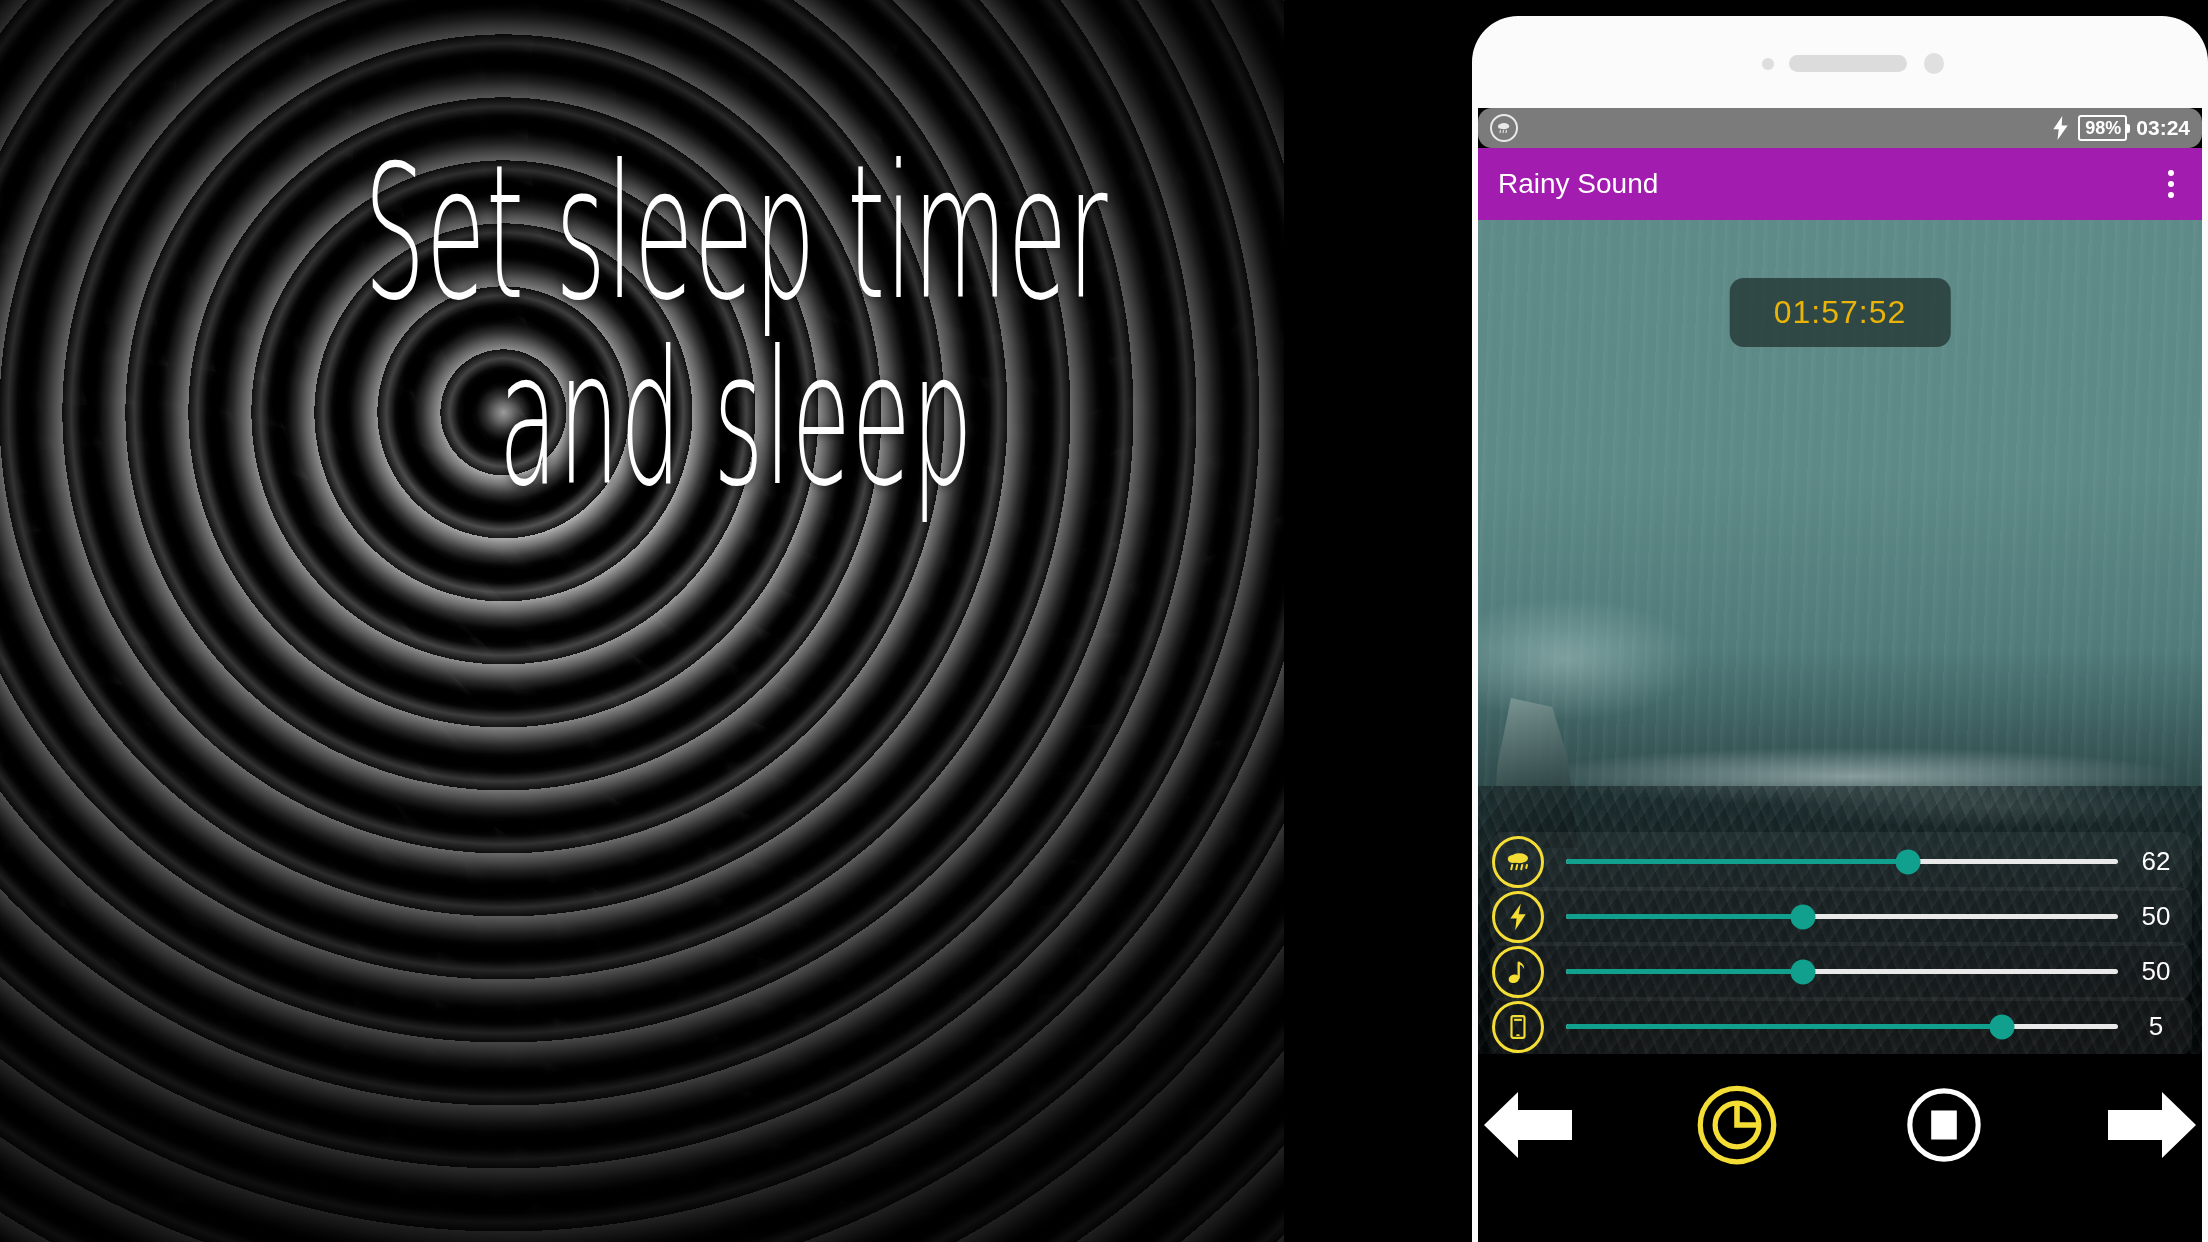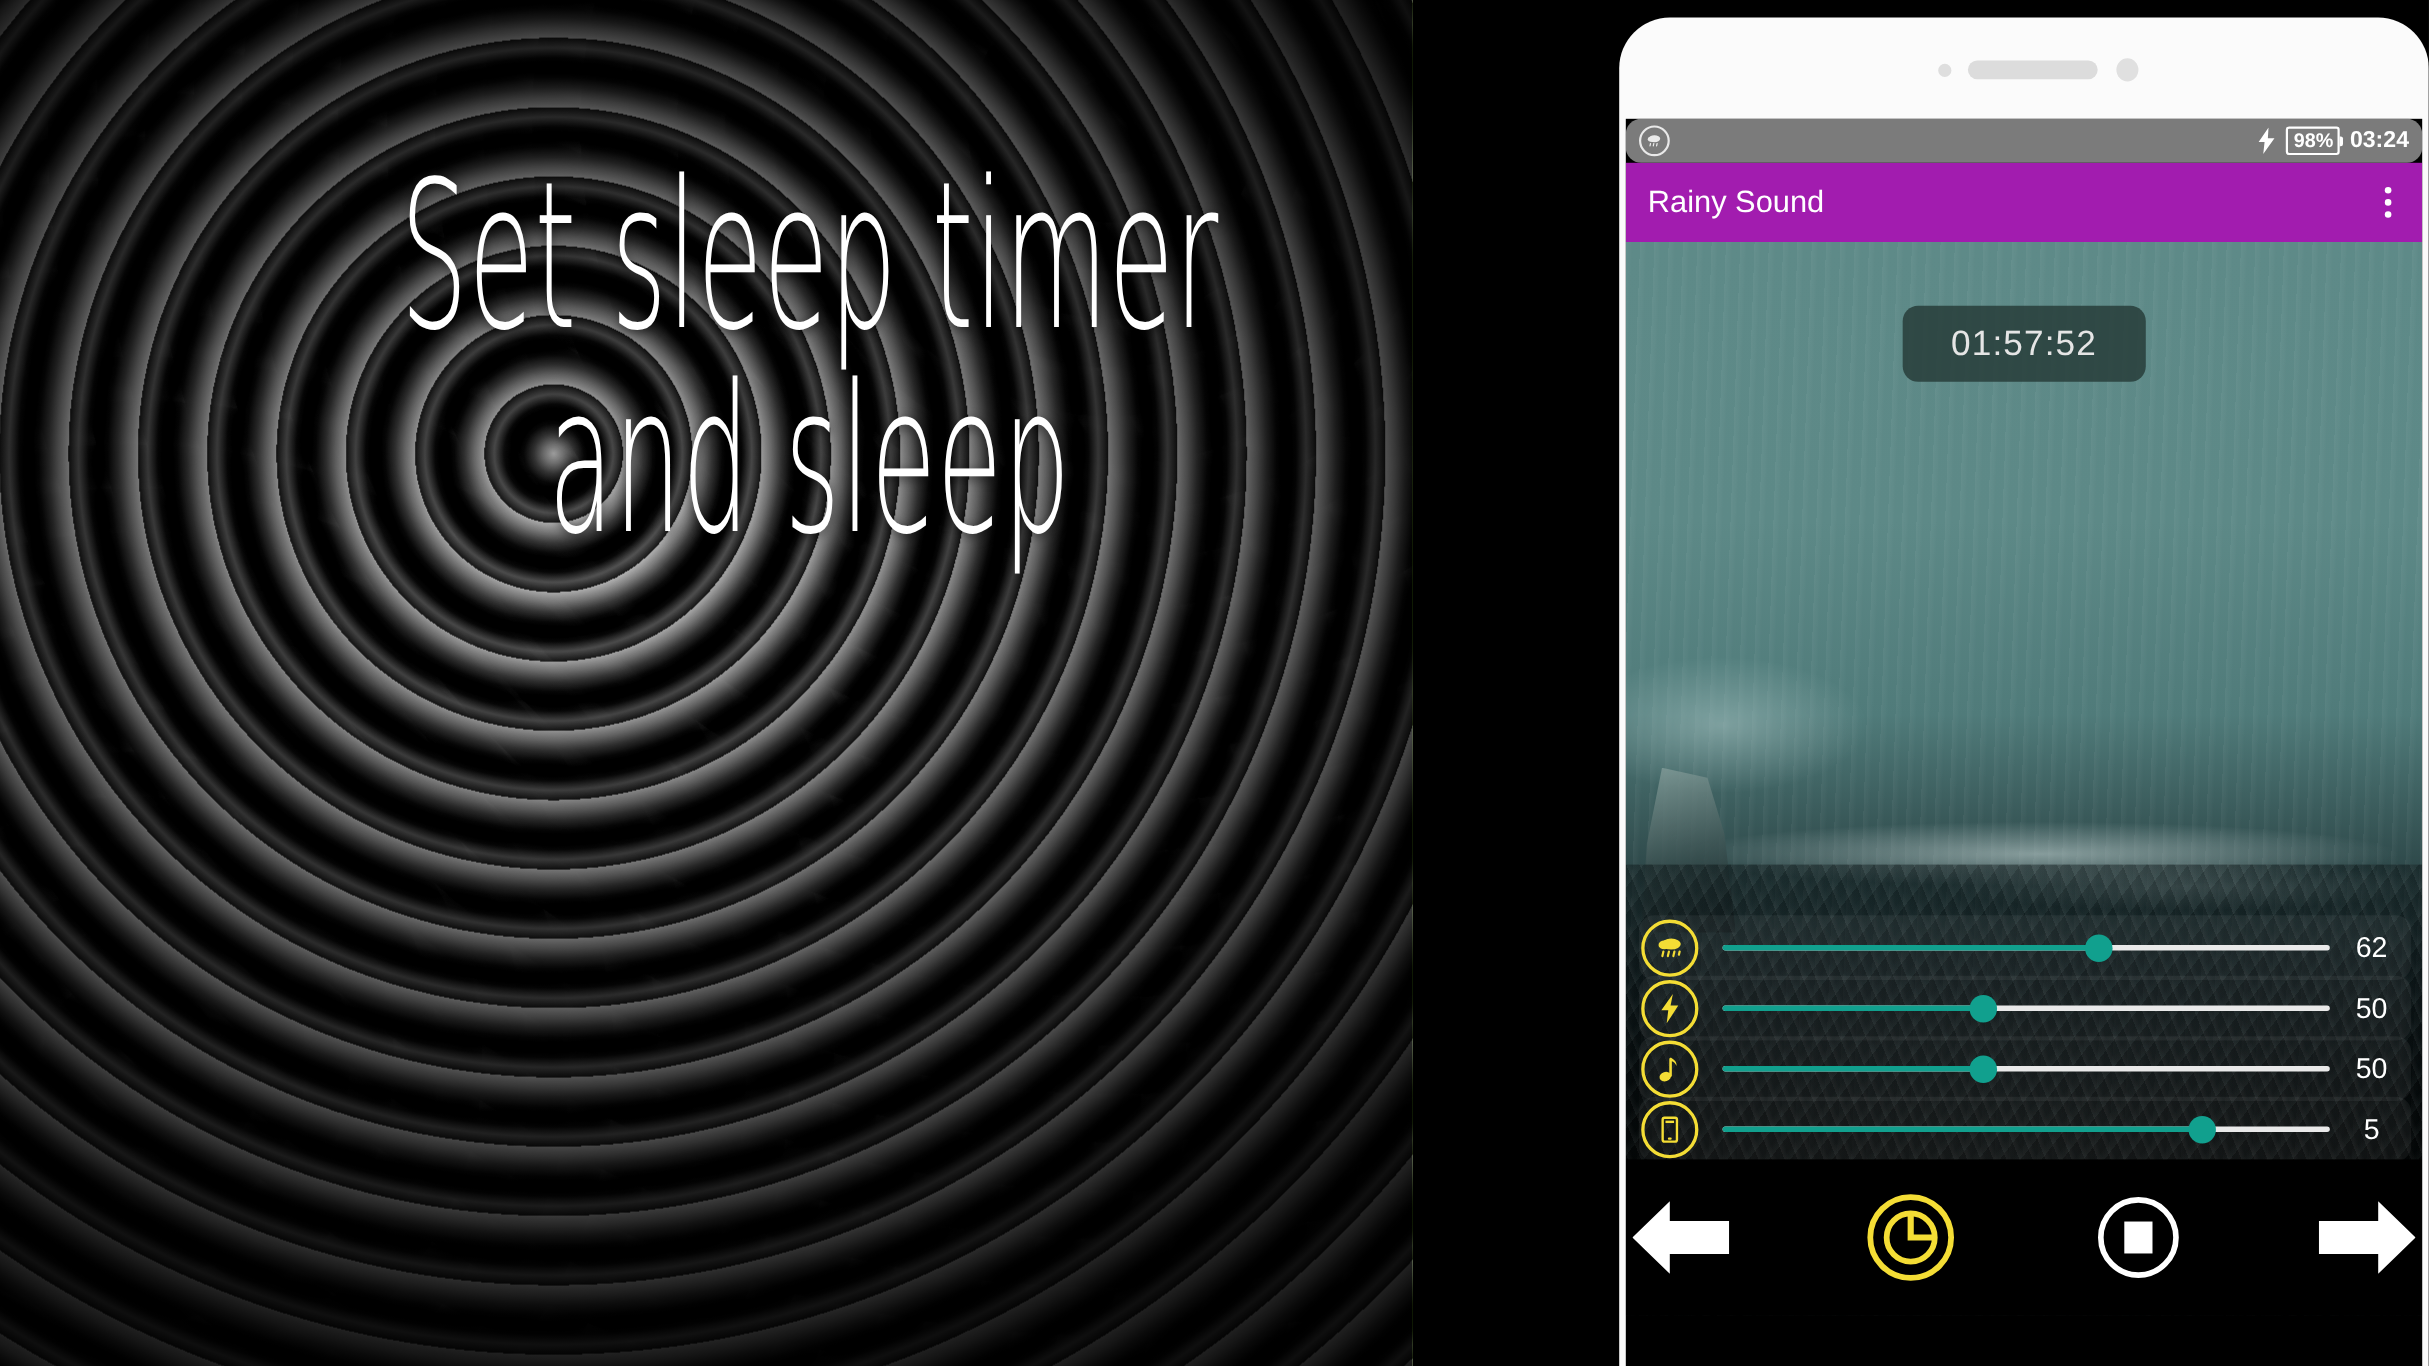--- a/index.html
+++ b/index.html
@@ -7,21 +7,21 @@
     width:2208px; height:1242px; overflow:hidden;
     background:#000;
     font-family:"Liberation Sans", sans-serif;
   }
 
   #stage { position:relative; width:2208px; height:1242px; overflow:hidden; }
 
   
   #promo {
     position:absolute; left:0; top:0; width:1284px; height:1242px;
-    overflow:hidden; background:#4d7c0f;
+    overflow:hidden; background:#be185d;
   }
   
   #ripple-bg {
     position:absolute; inset:-10%;
     background:
       repeating-radial-gradient(circle at 41% 36%,
         #d8d8d8 0px, #9a9a9a 9px, #525252 18px, #1c1c1c 27px, #050505 36px, #1c1c1c 45px, #6e6e6e 54px, #2a2a2a 63px),
       repeating-radial-gradient(circle at 16% 73%,
         #c9c9c9 0px, #7b7b7b 8px, #3a3a3a 16px, #0b0b0b 24px, #2f2f2f 32px, #7a7a7a 40px),
       repeating-radial-gradient(circle at 74% 16%,
@@ -153,21 +153,21 @@
     clip-path:polygon(22% 0%, 70% 6%, 88% 40%, 100% 100%, 0% 100%, 6% 46%);
     filter:blur(0.6px);
   }
 
   
   #timer-pill {
     position:absolute; left:50%; top:58px; transform:translateX(-50%);
     background:rgba(40,62,58,0.86); border-radius:14px;
     padding:16px 44px;
   }
-  #timer-text { color:#e5e5e5; font-size:32px; letter-spacing:1px; }
+  #timer-text { color:#eab308; font-size:32px; letter-spacing:1px; }
 
   
   #sliders { position:absolute; left:0; right:0; bottom:142px; }
   .slider-row {
     position:relative; height:55px;
     display:flex; align-items:center; padding-left:14px; padding-right:8px;
   }
   .row-tint {
     position:absolute; left:12px; right:10px; top:-2px; bottom:-2px;
     background:rgba(255,255,255,0.055); border-radius:14px; pointer-events:none;

